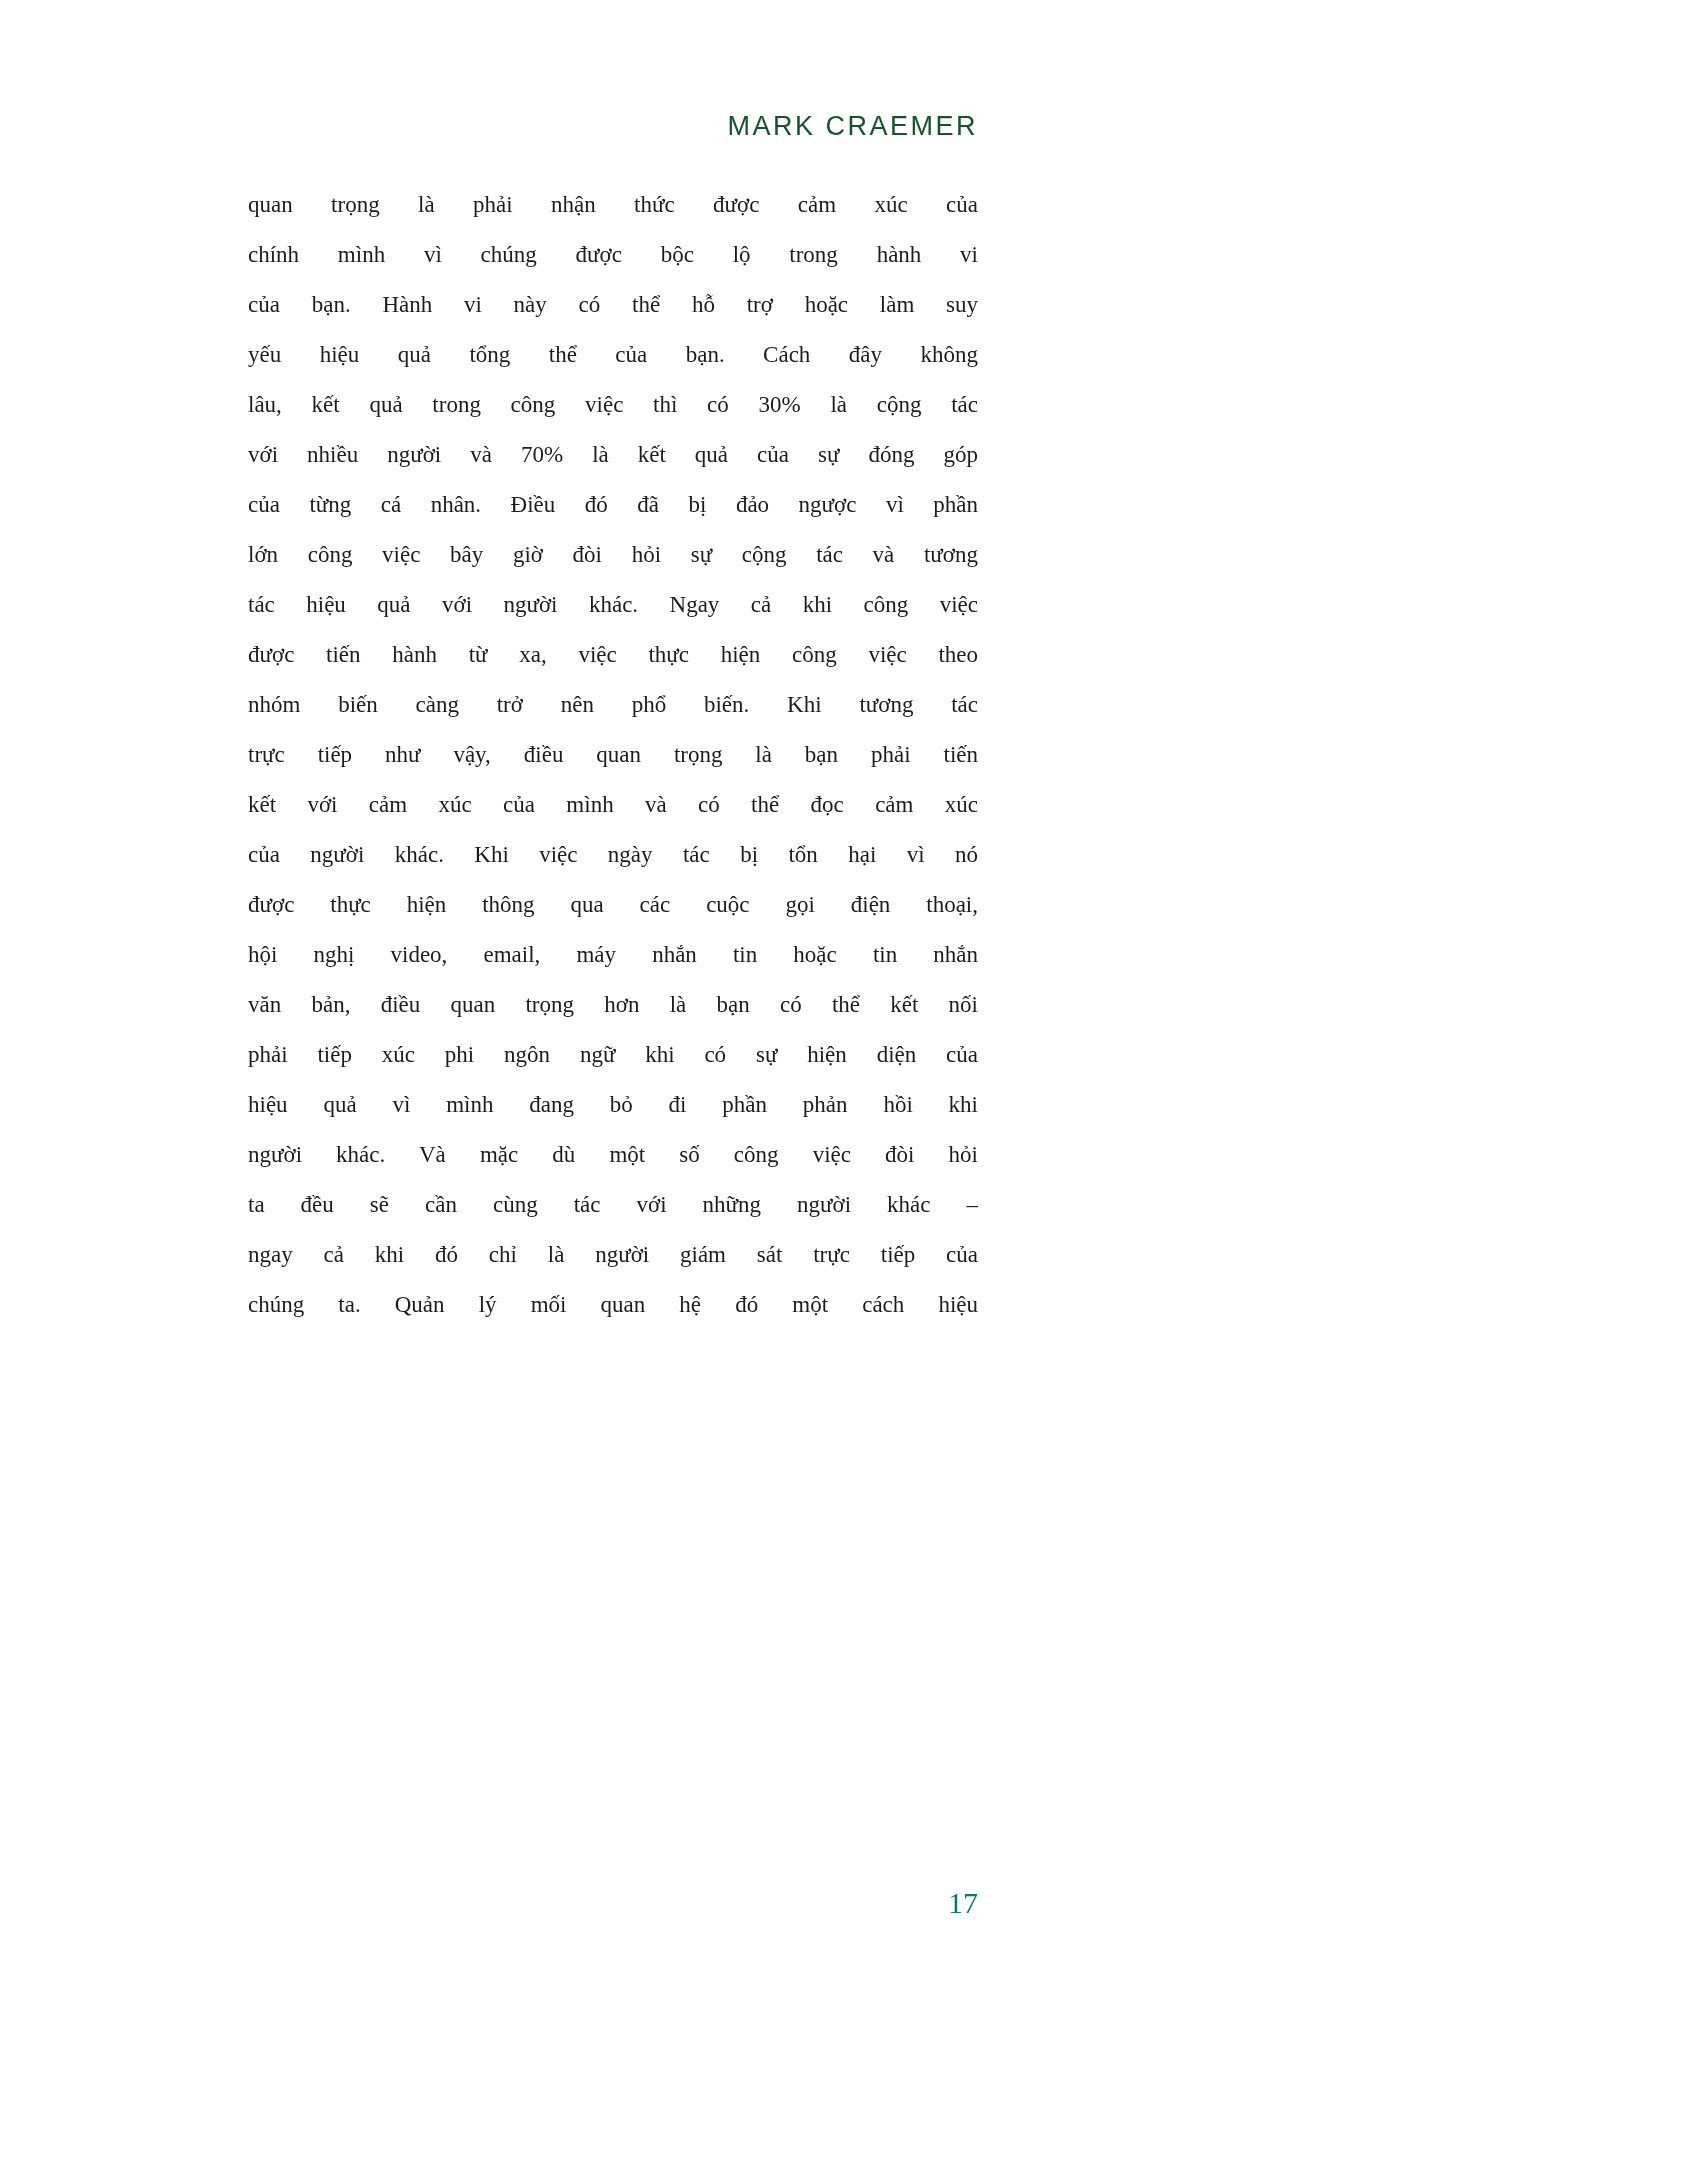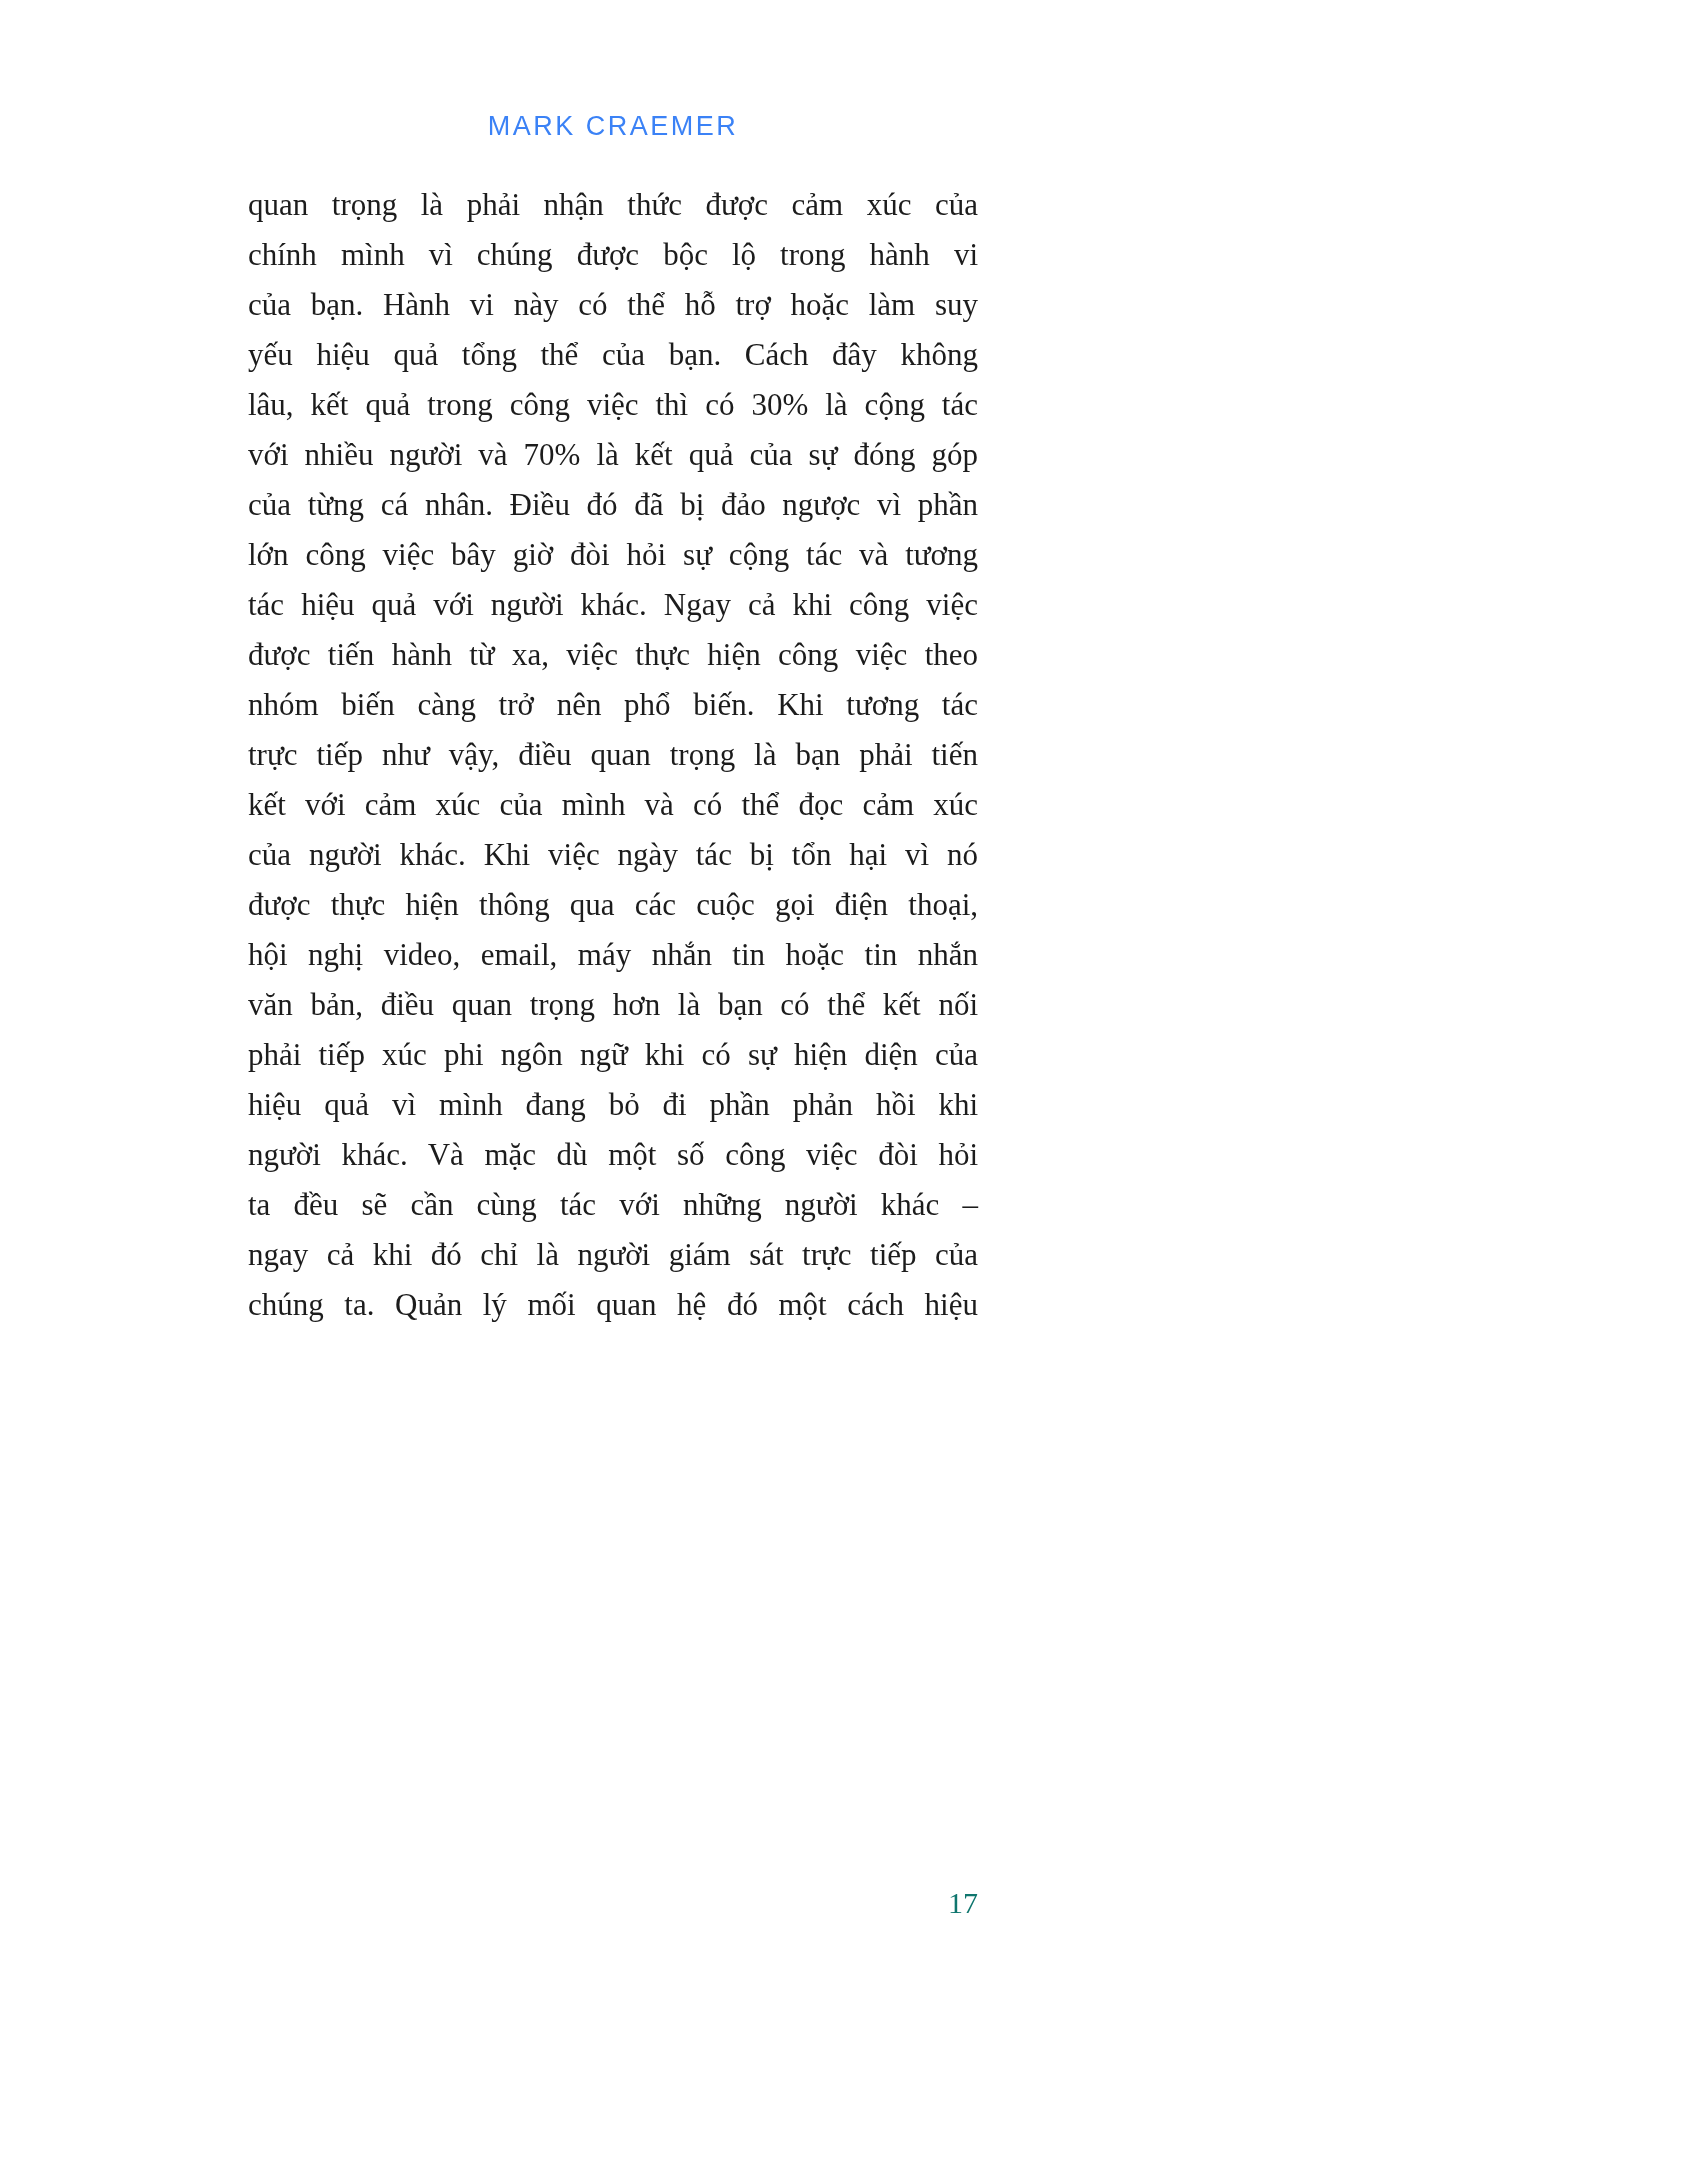--- a/index.html
+++ b/index.html
@@ -14,32 +14,32 @@
     background: #ffffff;
     color: #1c1c1c;
     font-family: "Liberation Serif", serif;
     overflow: hidden;
   }
   .running-header {
     position: absolute;
     left: 248px;
     top: 111px;
     width: 730px;
-    text-align: center;
+    text-align: right;
     font-family: "Liberation Sans", sans-serif;
     font-size: 27px;
     letter-spacing: 2.5px;
-    color: #3b82f6;
+    color: #14532d;
   }
   .body-text {
     position: absolute;
     left: 248px;
     top: 180px;
     width: 730px;
-    font-size: 31px;
+    font-size: 23px;
     line-height: 50px;
   }
   .line {
     text-align: justify;
     text-align-last: justify;
   }
   .page-number {
     position: absolute;
     left: 248px;
     top: 1886px;

